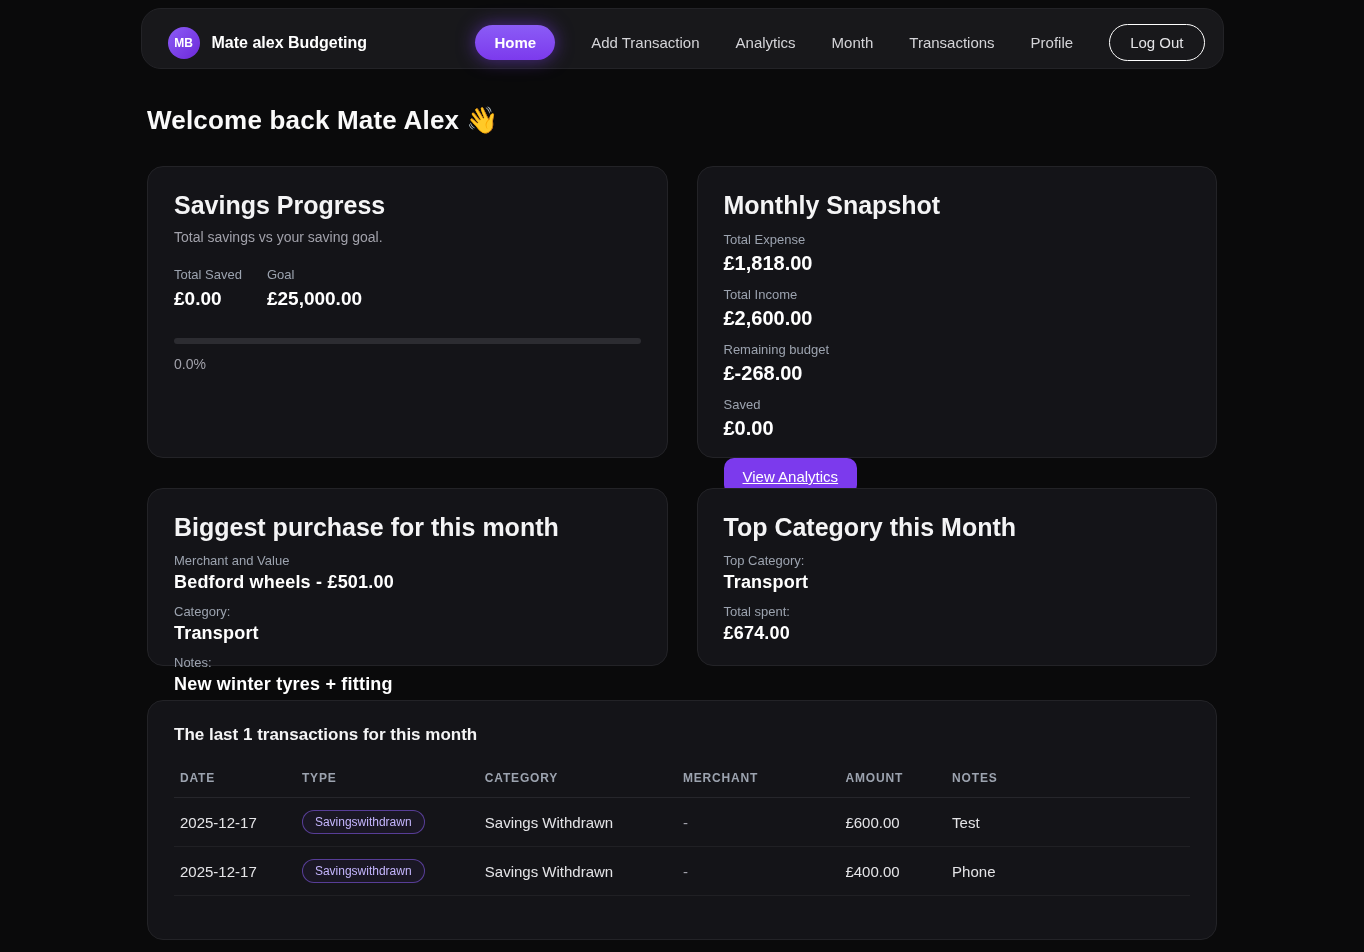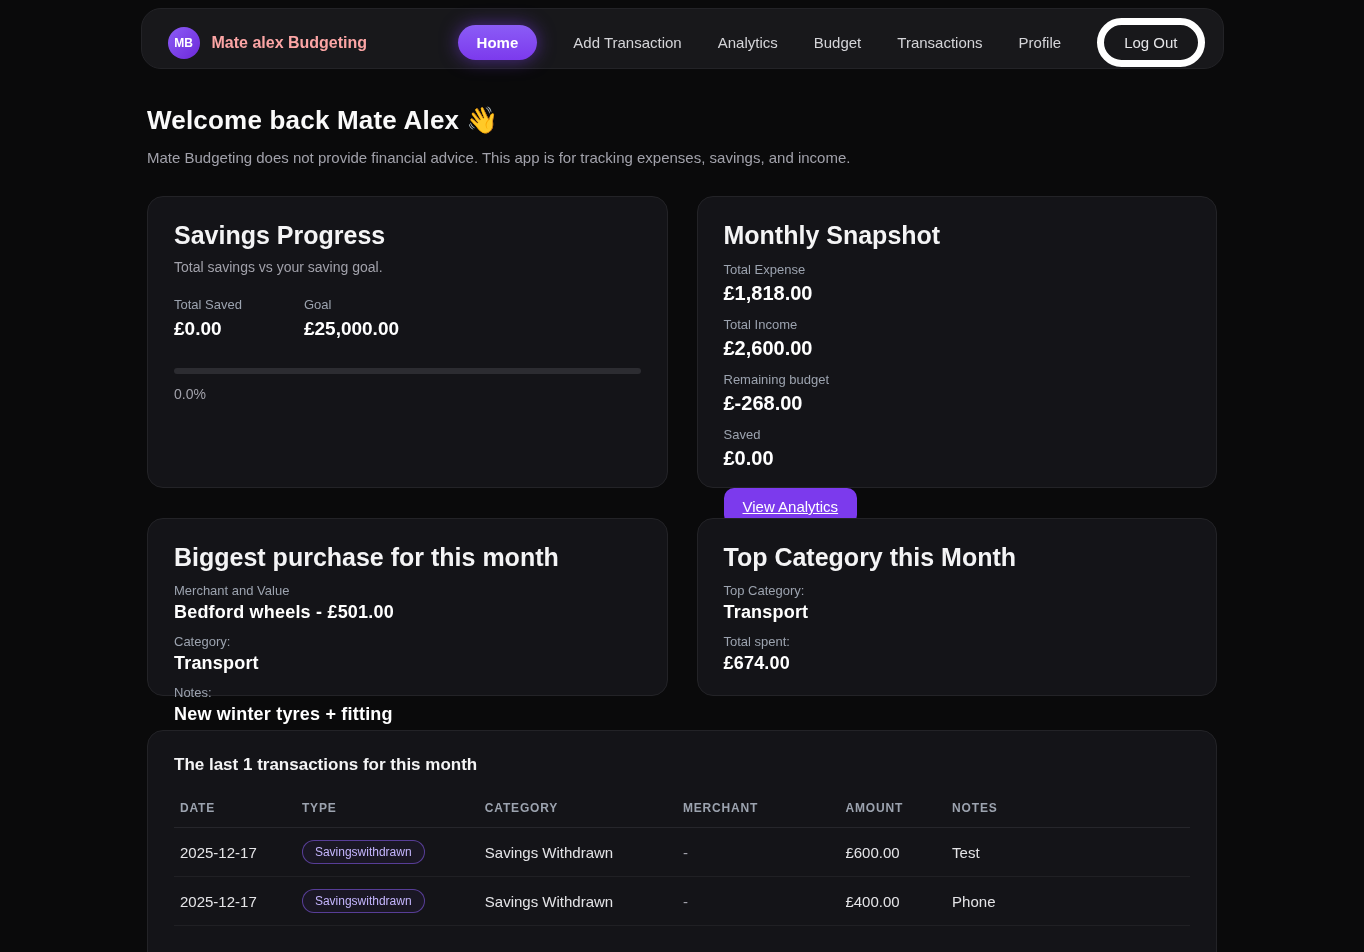--- a/index.html
+++ b/index.html
@@ -24,38 +24,38 @@
     align-items:center;
     padding:8px 18px 0 26px;
   }
   .brand { display:flex; align-items:center; gap:12px; cursor:pointer; }
   .brand-avatar {
     width:32px; height:32px; border-radius:50%;
     background:linear-gradient(135deg,#8b5cf6,#6d28d9);
     display:flex; align-items:center; justify-content:center;
     font-size:12px; font-weight:700; color:#fff;
   }
-  .brand-title { font-size:16px; font-weight:700; color:#fca5a5; }
+  .brand-title { font-size:16px; font-weight:700; color:#ffffff; }
   .nav-links { margin-left:auto; display:flex; align-items:center; gap:36px; }
   .nav-link {
     font-size:15px; font-weight:500; color:#d4d4d8;
     text-decoration:none; cursor:pointer; white-space:nowrap;
   }
   .nav-link.active {
     background:linear-gradient(180deg,#8b5cf6,#7c3aed);
     color:#ffffff;
     padding:9px 19px;
     border-radius:999px;
     box-shadow:0 0 18px rgba(124,58,237,.55);
     font-weight:600;
   }
   .logout-btn {
     font-size:15px; font-weight:500; color:#e4e4e7;
     background:transparent;
-    border:7px solid #ffffff;
+    border:1px solid #ffffff;
     border-radius:999px;
     padding:9px 20px;
     cursor:pointer;
   }
 
   
   .welcome { margin-top:36px; }
   .welcome h1 { font-size:26px; font-weight:700; color:#fafafa; letter-spacing:.2px; }
   .welcome p { margin-top:13px; font-size:15px; color:#a1a1aa; }
 
@@ -67,21 +67,21 @@
     border-radius:16px;
     padding:24px 26px;
   }
   .card.h-tall { height:292px; }
   .card.h-mid  { height:178px; }
   .card-title { font-size:25px; font-weight:700; color:#f4f4f5; }
   .card-sub { margin-top:9px; font-size:14px; color:#a1a1aa; }
   .label-sm { font-size:13px; color:#9ca3af; }
   .value-lg { font-size:19px; font-weight:700; color:#fff; }
 
-  .savings-cols { display:flex; gap:62px; margin-top:22px; }
+  .savings-cols { display:flex; gap:25px; margin-top:22px; }
   .savings-col .value-lg { margin-top:6px; }
   .progress-track {
     margin-top:28px;
     width:100%; height:6px;
     background:#2c2c31; border-radius:999px;
     overflow:hidden;
   }
   .progress-fill { height:100%; width:0%; background:#8b5cf6; border-radius:999px; }
   .progress-pct { margin-top:12px; font-size:14px; color:#a1a1aa; }
 
@@ -146,32 +146,31 @@
     <div class="brand">
       <div class="brand-avatar">
         <span>MB</span>
       </div>
       <span class="brand-title">Mate alex Budgeting</span>
     </div>
     <div class="nav-links">
       <a class="nav-link active">Home</a>
       <a class="nav-link">Add Transaction</a>
       <a class="nav-link">Analytics</a>
-      <a class="nav-link">Budget</a>
+      <a class="nav-link">Month</a>
       <a class="nav-link">Transactions</a>
       <a class="nav-link">Profile</a>
       <button class="logout-btn">Log Out</button>
     </div>
   </nav>
 </div>
 
 <div class="content">
   <section class="welcome">
     <h1>Welcome back Mate Alex 👋</h1>
-    <p>Mate Budgeting does not provide financial advice. This app is for tracking expenses, savings, and income.</p>
   </section>
 
   <div class="grid">
 
     <div class="card h-tall">
       <div class="card-title">Savings Progress</div>
       <div class="card-sub">Total savings vs your saving goal.</div>
       <div class="savings-cols">
         <div class="savings-col">
           <div class="label-sm">Total Saved</div>

